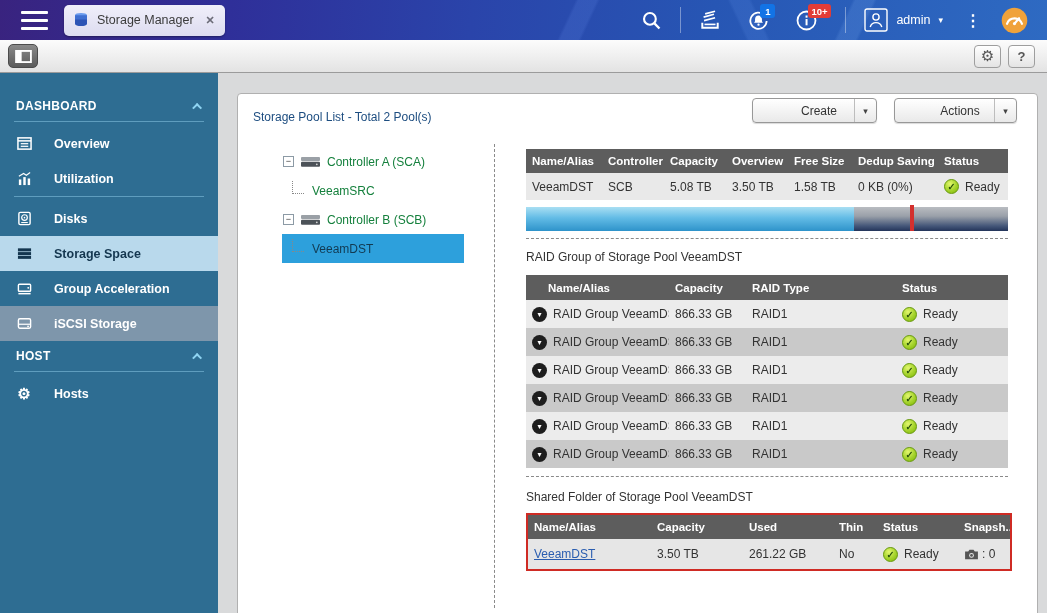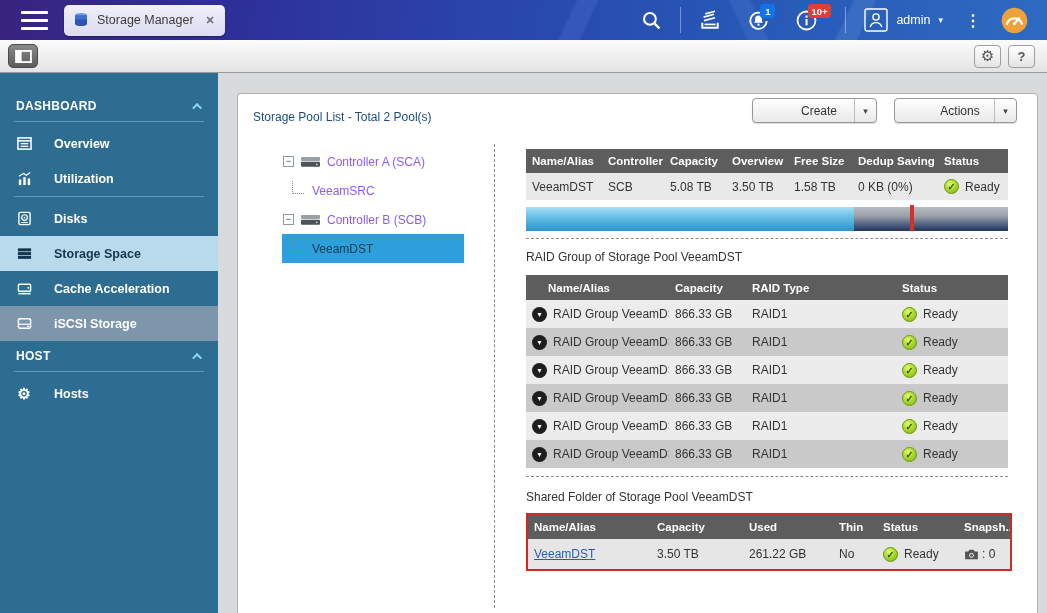--- a/index.html
+++ b/index.html
@@ -75,21 +75,21 @@
   
   .tree { position:absolute; left:25px; top:53px; width:210px; }
   .tree-row { height:29px; display:flex; align-items:center; cursor:pointer; }
   .tree-parent { padding-left:20px; gap:7px; }
   .minus-box { width:11px; height:11px; border:1px solid #8c9aa5; background:#fff; display:flex; align-items:center;
     justify-content:center; font-size:9px; color:#333; line-height:1; flex:0 0 auto; }
   .tree-child { margin-left:19px; width:182px; padding-left:10px; gap:8px; }
   .tree-child.selected { background:#2da0dc; }
   .tree-child.selected .tree-label { color:#123a52; }
   .branch { width:12px; height:13px; border-left:1px dotted #888; border-bottom:1px dotted #888; margin-bottom:7px; flex:0 0 auto; }
-  .tree-label { font-size:12px; color:#8b5cf6; }
+  .tree-label { font-size:12px; color:#15803d; }
 
   .v-dashed { position:absolute; left:256px; top:50px; bottom:10px; border-left:1px dashed #8a8a8a; width:0; }
 
   
   .rpanel { position:absolute; left:288px; top:55px; width:482px; }
   table { border-collapse:collapse; width:482px; table-layout:fixed; }
   th { background:#5d5d5d; color:#fff; font-size:11.5px; font-weight:bold; text-align:left; height:24px; padding:0 0 0 6px;
     white-space:nowrap; overflow:hidden; }
   td { font-size:12px; color:#333; padding:0 0 0 6px; white-space:nowrap; overflow:hidden; }
   .pool-table td { background:#e9e9e9; height:27px; }
@@ -278,21 +278,21 @@
     <span>Storage Space</span>
   </div>
   <div class="side-item">
     <span class="s-icon">
       <svg width="15" height="15" viewBox="0 0 16 16">
           <rect x="1.5" y="3.5" width="13" height="7.5" rx="1" fill="none" stroke="currentColor" stroke-width="1.5"></rect>
           <line x1="1.5" y1="13.5" x2="14.5" y2="13.5" stroke="currentColor" stroke-width="1.6"></line>
           <circle cx="12" cy="7.3" r="1" fill="currentColor"></circle>
         </svg>
     </span>
-    <span>Cache Acceleration</span>
+    <span>Group Acceleration</span>
   </div>
   <div class="side-item alt-highlight">
     <span class="s-icon">
       <svg width="15" height="15" viewBox="0 0 16 16">
           <rect x="1.5" y="3" width="13" height="10" rx="1.5" fill="none" stroke="currentColor" stroke-width="1.5"></rect>
           <line x1="1.5" y1="8.8" x2="14.5" y2="8.8" stroke="currentColor" stroke-width="1.3"></line>
           <circle cx="11.8" cy="11" r="1" fill="currentColor"></circle>
         </svg>
     </span>
     <span>iSCSI Storage</span>

